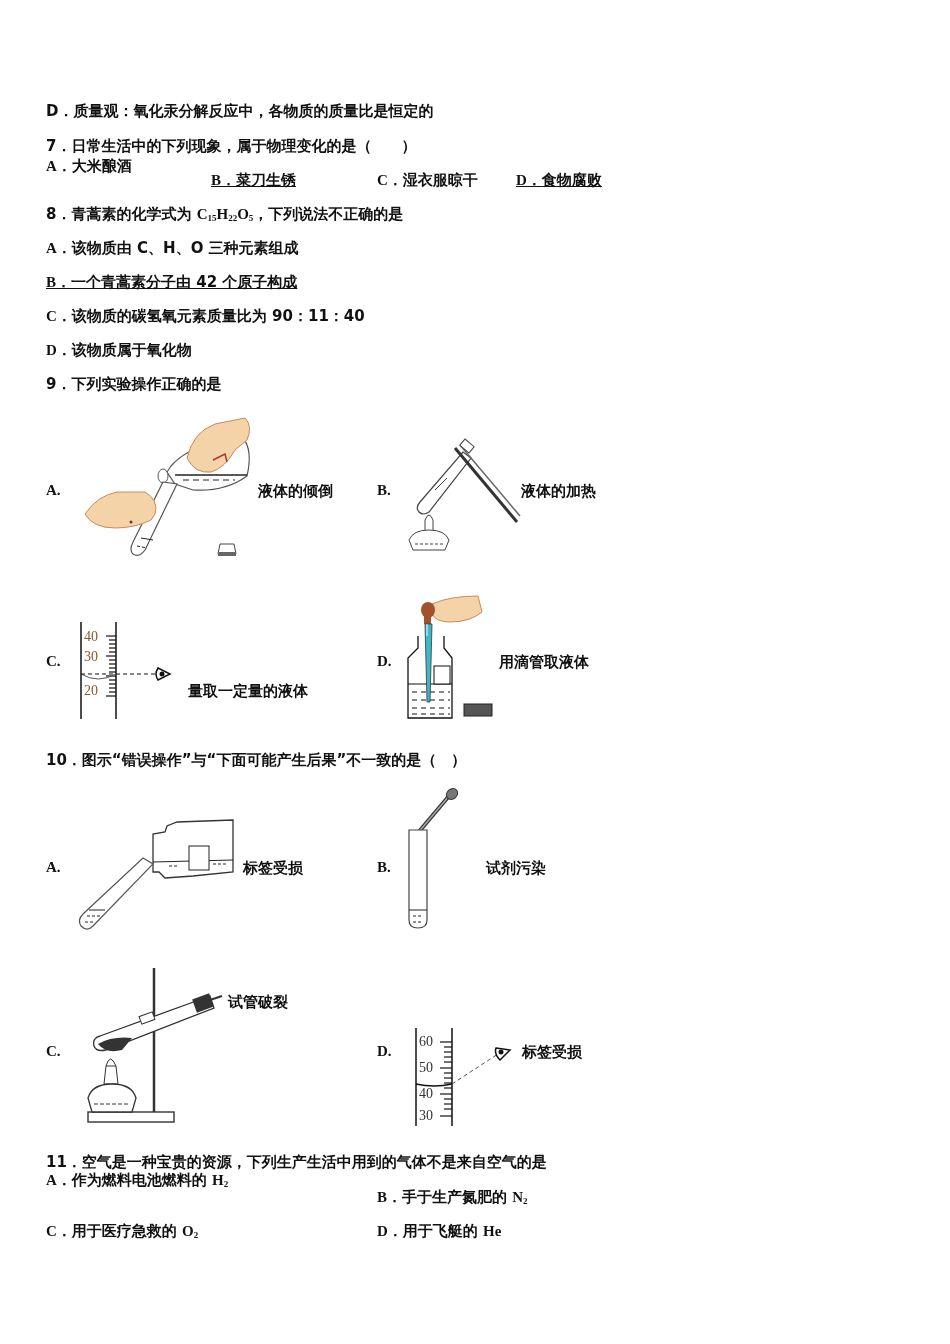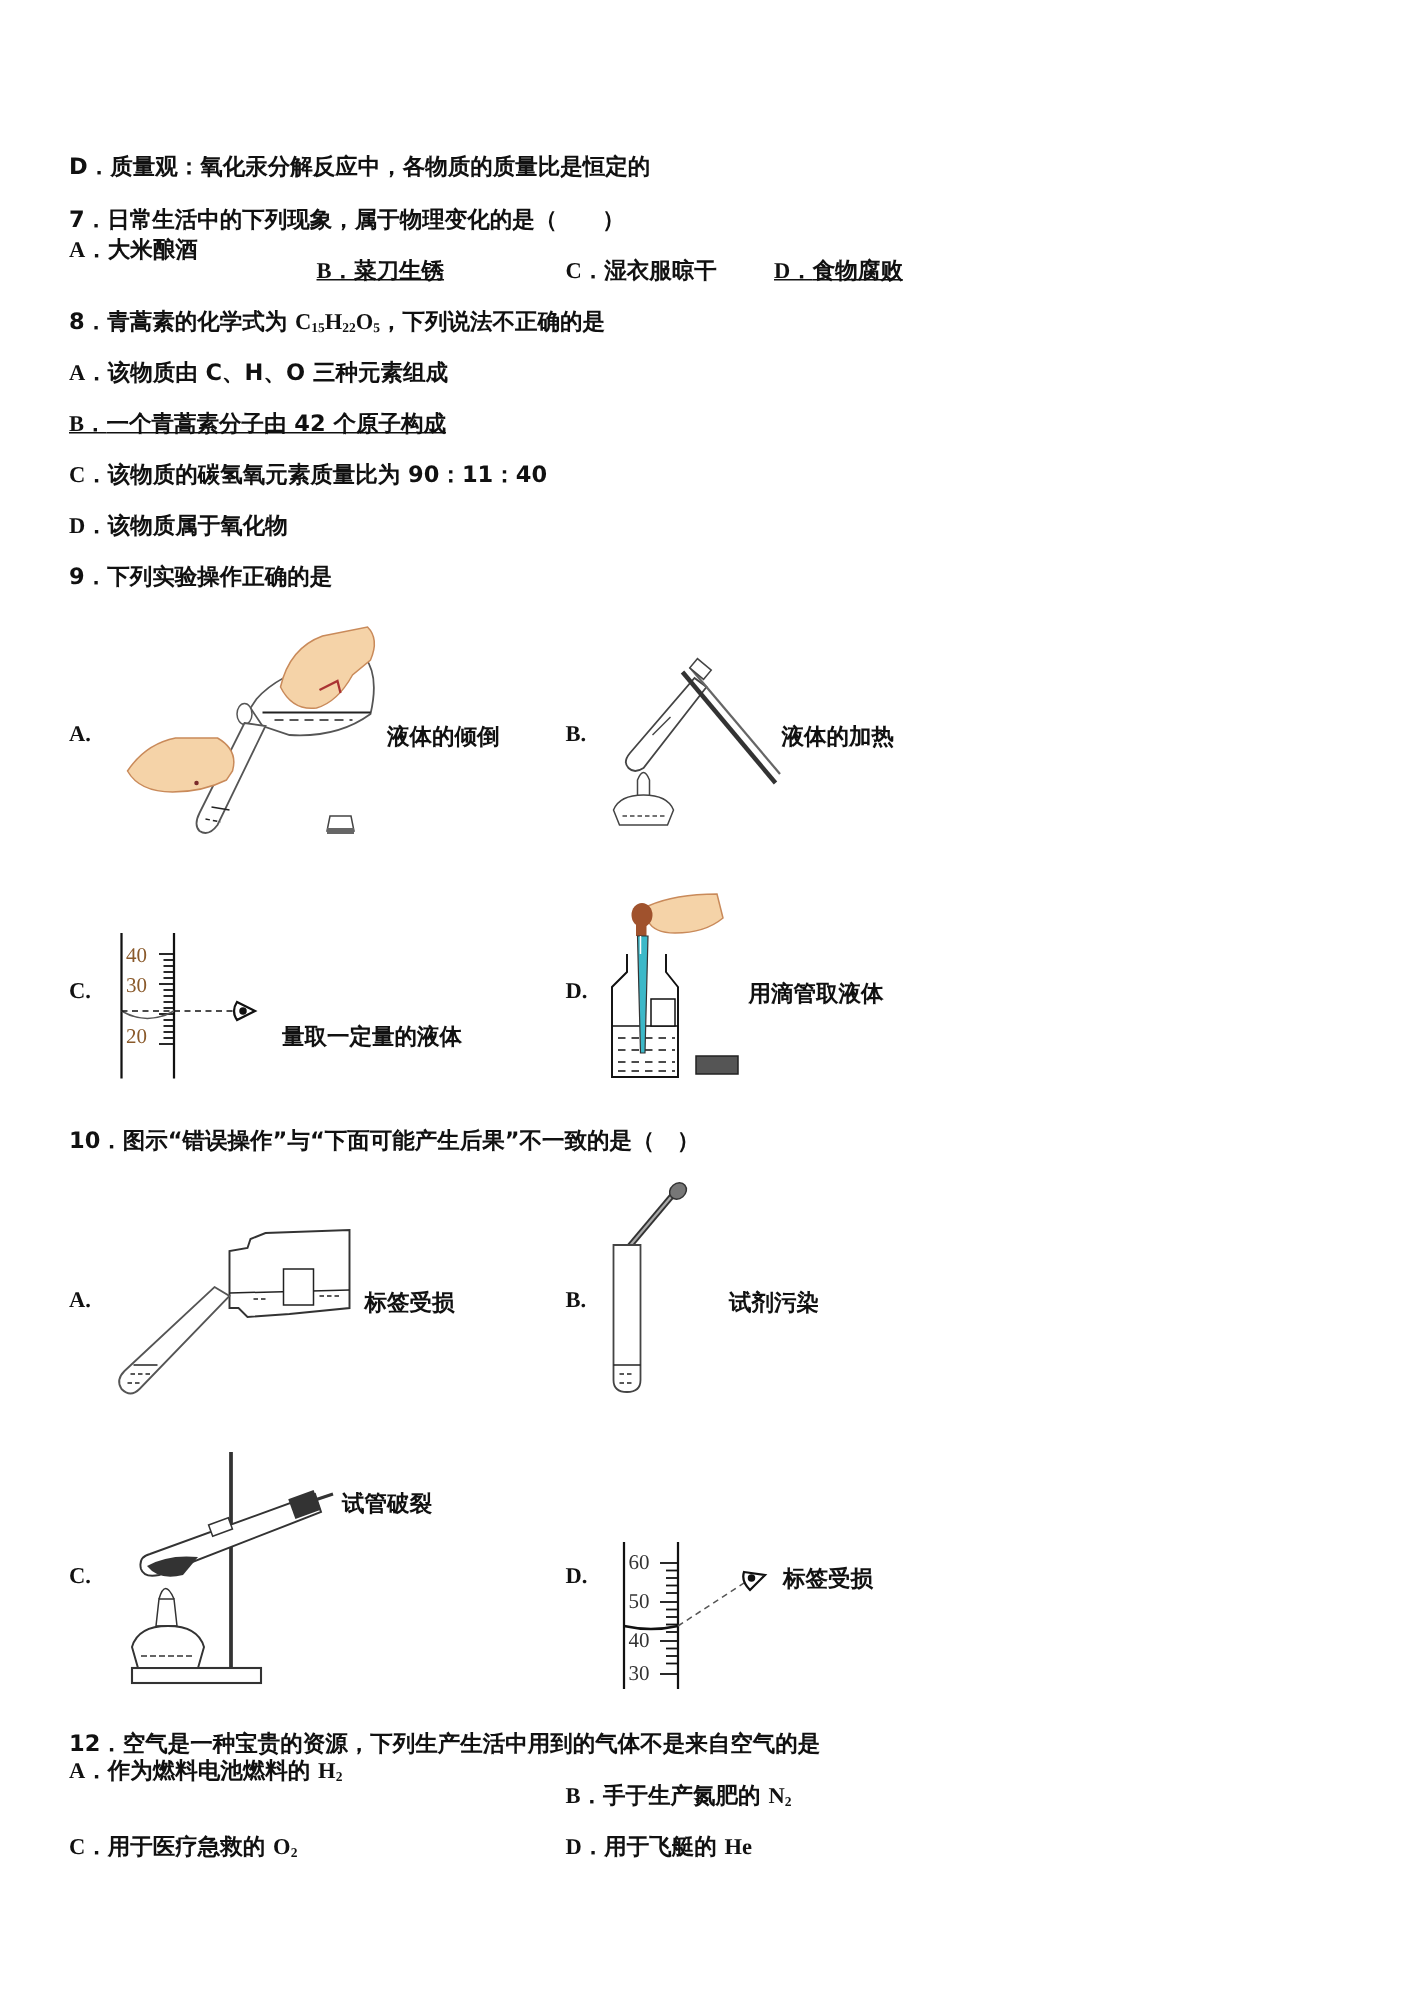--- a/index.html
+++ b/index.html
@@ -226,21 +226,21 @@
   <text x="5" y="44" font-family="Liberation Serif, serif" font-size="14" fill="#333">50</text>
   <text x="5" y="70" font-family="Liberation Serif, serif" font-size="14" fill="#333">40</text>
   <text x="5" y="92" font-family="Liberation Serif, serif" font-size="14" fill="#333">30</text>
   <path d="M2 56 Q20 60 38 56" fill="none" stroke="#111" stroke-width="1.6"></path>
   <line x1="38" y1="56" x2="84" y2="26" stroke="#555" stroke-dasharray="4 3"></line>
   <path d="M82 20 L96 22 L86 32 Q80 26 82 20 Z" fill="#fff" stroke="#111" stroke-width="1.5"></path>
   <circle cx="87" cy="24" r="2.5" fill="#111"></circle>
 </svg>
 <div class="cap" style="left:522px; top:1043px;">标签受损</div>
 
-<div class="line" style="top:1152px;">12．空气是一种宝贵的资源，下列生产生活中用到的气体不是来自空气的是</div>
+<div class="line" style="top:1152px;">11．空气是一种宝贵的资源，下列生产生活中用到的气体不是来自空气的是</div>
 <div class="opt" style="top:1170px; left:46px;">
   <span class="serif">A．</span><span>作为燃料电池燃料的 </span><span class="serif">H</span><sub class="serif">2</sub>
 </div>
 <div class="opt" style="top:1187px; left:377px;">
   <span class="serif">B．</span><span>手于生产氮肥的 </span><span class="serif">N</span><sub class="serif">2</sub>
 </div>
 <div class="opt" style="top:1221px; left:46px;">
   <span class="serif">C．</span><span>用于医疗急救的 </span><span class="serif">O</span><sub class="serif">2</sub>
 </div>
 <div class="opt" style="top:1221px; left:377px;">

